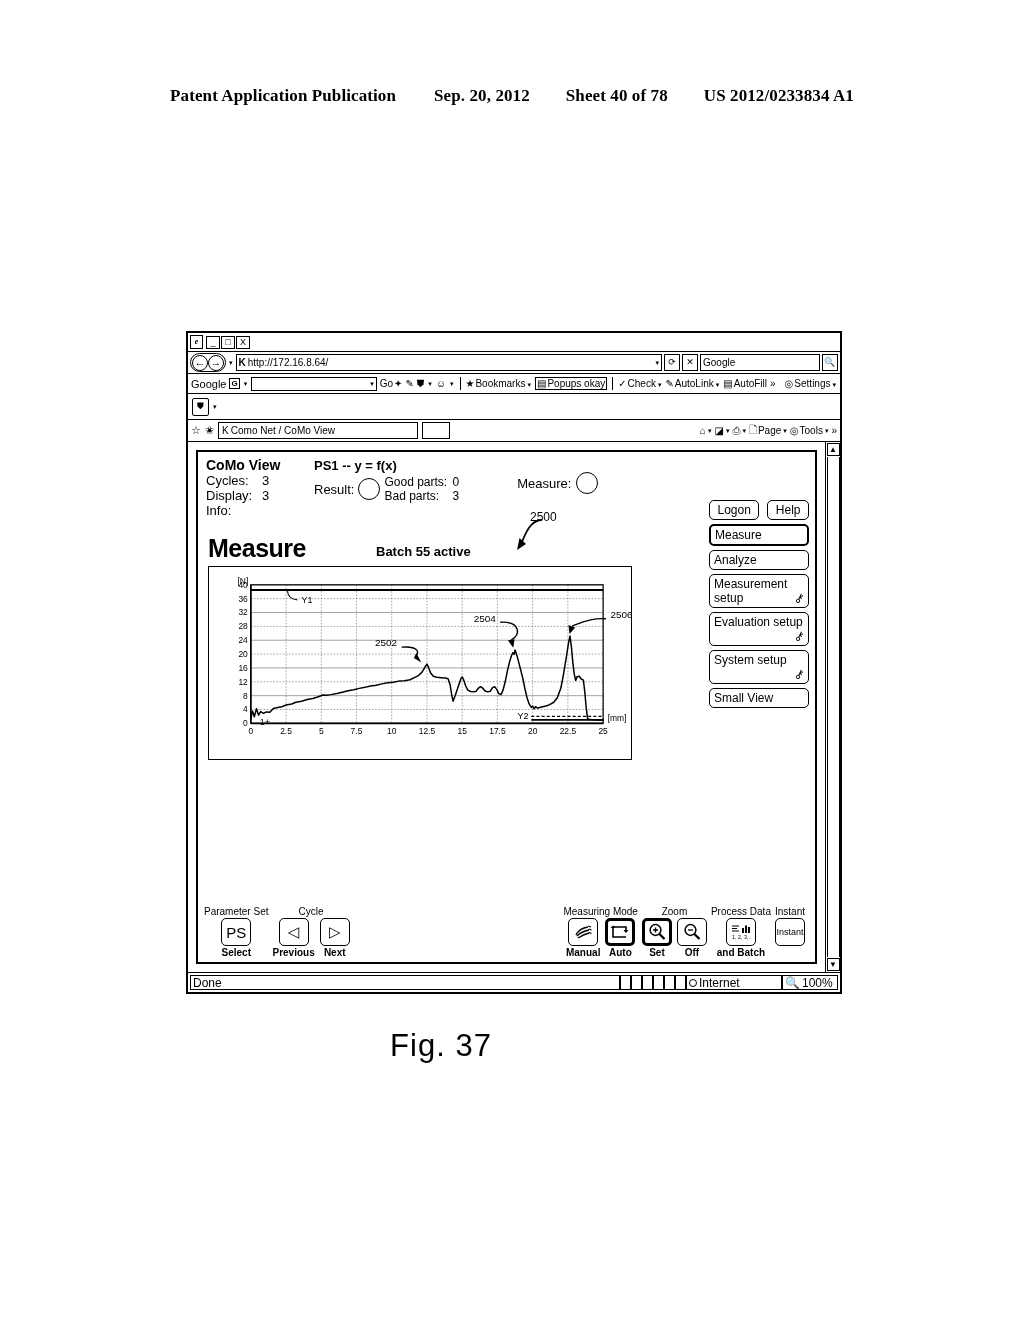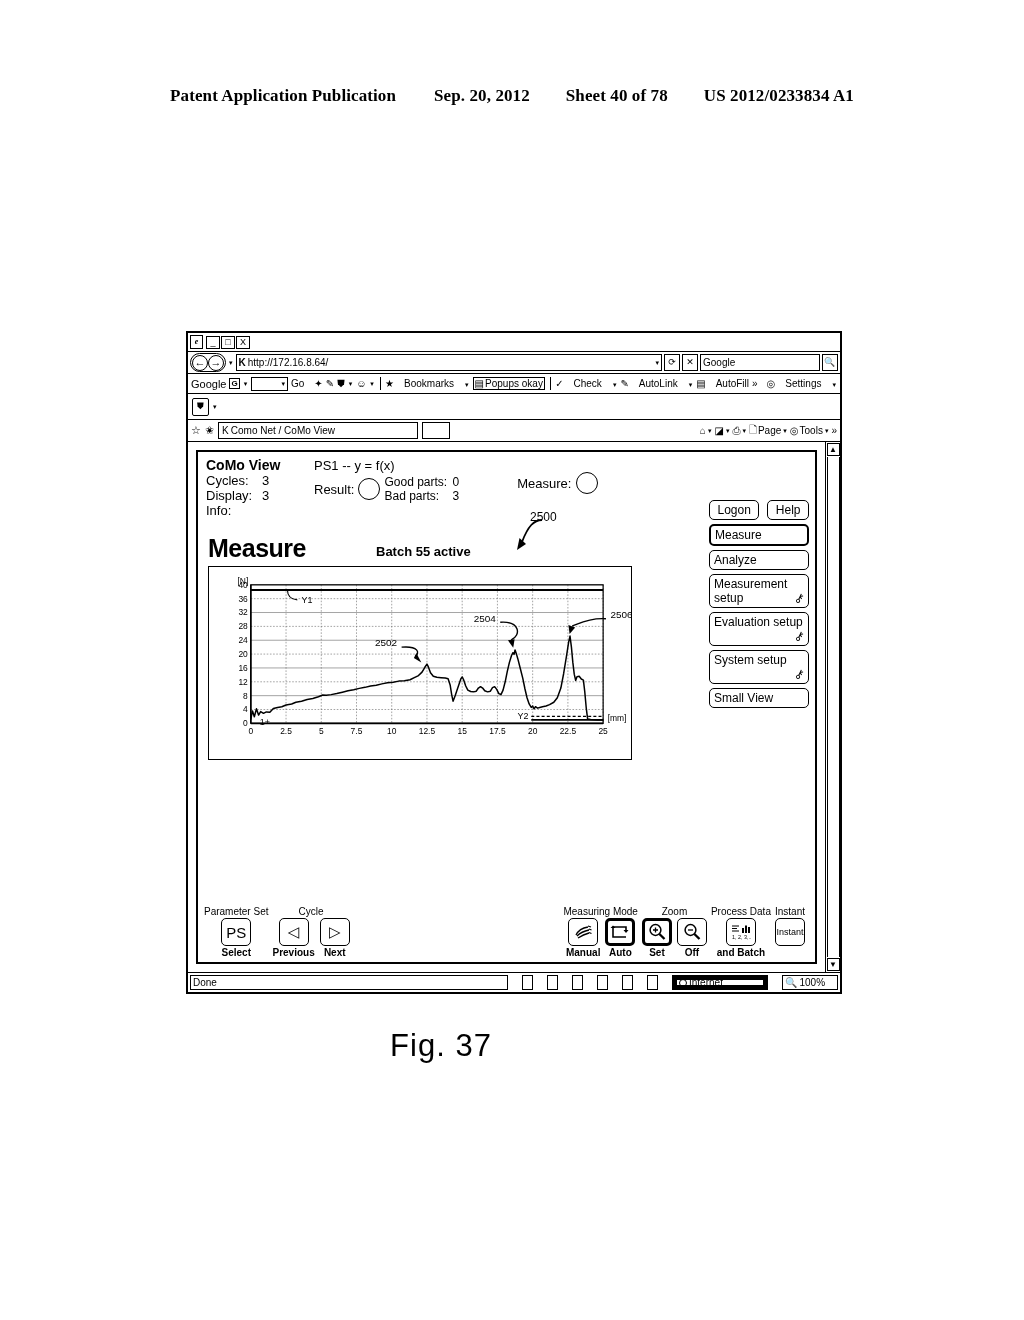--- a/index.html
+++ b/index.html
@@ -80,21 +80,21 @@
 
   
   .gbar{
     height:20px;display:flex;align-items:center;padding:0 3px;box-sizing:border-box;
     border-bottom:1px solid #000;font-size:10px;gap:3px;flex:0 0 auto;white-space:nowrap;
   }
   .gbar .glogo{font-size:11px;}
   .gbar .gicon{border:1px solid #000;padding:0 1px;font-size:8px;font-weight:bold;}
   .gsearch{width:140px;height:14px;border:1px solid #000;box-sizing:border-box;display:flex;align-items:center;justify-content:flex-end;padding-right:2px;}
   .gsearch .dd{font-size:7px;}
-  .gitem{display:flex;align-items:flex-end;gap:10px;}
+  .gitem{display:flex;align-items:flex-end;gap:1px;}
   .gsep{width:1px;height:13px;background:#000;margin:0 2px;}
   .gbox{border:1px solid #000;padding:0 1px;display:flex;align-items:center;gap:1px;}
 
   
   .gbar2{
     height:26px;display:flex;align-items:center;padding:0 4px;box-sizing:border-box;
     border-bottom:1px solid #000;flex:0 0 auto;gap:3px;
   }
   .stamp-icon{width:15px;height:16px;border:1.4px solid #000;border-radius:2px;font-size:9px;line-height:14px;text-align:center;}
 
@@ -128,21 +128,21 @@
   .app{
     border:2px solid #000;box-sizing:border-box;width:100%;height:100%;
     position:relative;padding:6px 8px;
   }
   .app-head{display:flex;align-items:flex-start;}
   .app-head .col1{width:106px;flex:0 0 auto;}
   .app-title{font-size:14px;font-weight:bold;line-height:15px;}
   .kv{font-size:13px;line-height:15px;display:flex;}
   .kv .k{width:56px;flex:0 0 auto;}
   .col2{flex:0 0 auto;margin-left:2px;}
-  .ps-title{font-size:13px;font-weight:normal;margin-bottom:2px;}
+  .ps-title{font-size:13px;font-weight:bold;margin-bottom:2px;}
   .res-row{display:flex;align-items:center;gap:4px;}
   .res-lbl{font-size:13px;}
   .circ{width:22px;height:22px;border:1.6px solid #000;border-radius:50%;box-sizing:border-box;}
   .parts{font-size:12px;line-height:14px;}
   .parts .pr{display:flex;}
   .parts .pk{width:68px;}
   .col3{margin-left:58px;display:flex;align-items:center;gap:5px;padding-top:14px;}
   .meas-lbl{font-size:13px;}
 
   
@@ -184,26 +184,26 @@
   .tbi{
     width:30px;height:28px;border:1.6px solid #000;border-radius:5px;box-sizing:border-box;
     display:flex;align-items:center;justify-content:center;font-size:15px;background:#fff;
   }
   .tbi.sel{border-width:3px;}
   .tbl{font-size:10px;margin-top:1px;white-space:nowrap;font-weight:bold;}
   .spacer{flex:1 1 auto;}
 
   
   .statusbar{
-    height:19px;display:flex;align-items:center;font-size:10px;flex:0 0 auto;
-    padding:0 2px;box-sizing:border-box;gap:14px;
+    height:19px;display:flex;align-items:center;font-size:12px;flex:0 0 auto;
+    padding:0 2px;box-sizing:border-box;gap:0;
   }
   .st-done{flex:1 1 auto;border:1px solid #000;height:15px;display:flex;align-items:center;padding:0 2px;box-sizing:border-box;}
   .st-cell{width:11px;height:15px;border:1px solid #000;box-sizing:border-box;}
-  .st-zone{width:96px;height:15px;border:5px solid #000000;box-sizing:border-box;display:flex;align-items:center;gap:2px;padding:0 2px;}
+  .st-zone{width:96px;height:15px;border:1px solid #000000;box-sizing:border-box;display:flex;align-items:center;gap:2px;padding:0 2px;}
   .st-zoom{width:56px;height:15px;border:1px solid #000;box-sizing:border-box;display:flex;align-items:center;gap:2px;padding:0 2px;}
   .ocirc{width:8px;height:8px;border:1.2px solid #000;border-radius:50%;box-sizing:border-box;flex:0 0 auto;}
 </style>
 </head>
 <body>
 
 <div class="patent-header">
   <span class="ph-1">Patent Application Publication</span>
   <span class="ph-2">Sep. 20, 2012</span>
   <span class="ph-2">Sheet 40 of 78</span>

